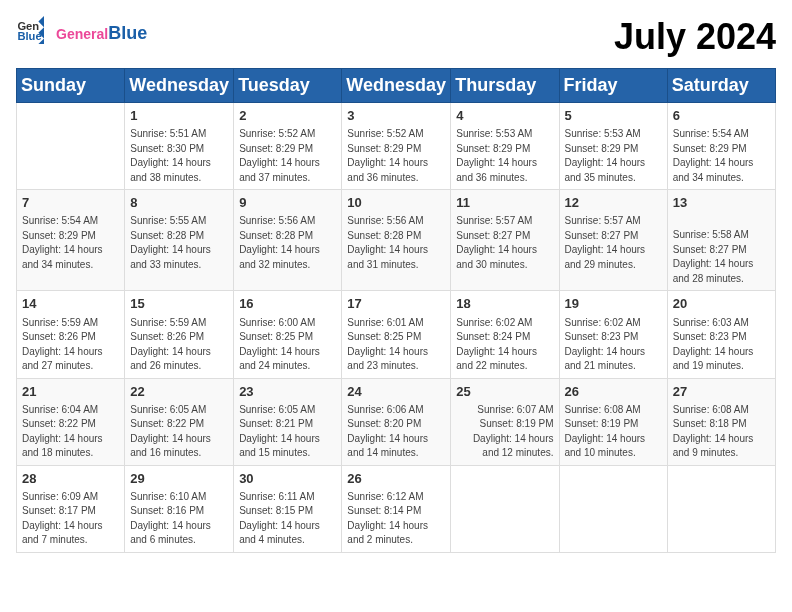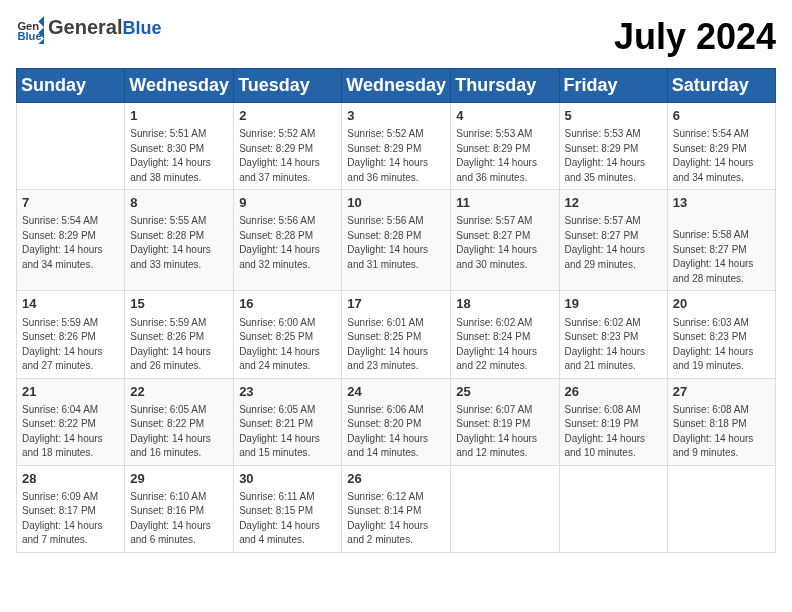--- a/index.html
+++ b/index.html
@@ -11,27 +11,27 @@
       padding: 16px;
     }
     .header-area {
       display: flex;
       justify-content: space-between;
       align-items: flex-start;
       margin-bottom: 10px;
     }
     .logo {
       display: flex;
-      align-items: flex-start;
-      gap: 4px;
+      align-items: flex-end;
+      gap: 12px;
     }
     .logo-text-general {
-      font-size: 20px;
-      font-weight: bold;
-      color: #404040;
+      font-size: 14px;
+      font-weight: bold;
+      color: #ec4899;
     }
     .logo-text-blue {
       font-size: 18px;
       font-weight: bold;
       color: #1a5fa8;
     }
     .logo-icon {
       width: 28px;
       height: 28px;
     }
@@ -297,21 +297,21 @@
         </td>
         <td>
           <div class="day-number">24</div>
           <div class="cell-content" style="white-space: pre-line;">Sunrise: 6:06 AM
 Sunset: 8:20 PM
 Daylight: 14 hours
 and 14 minutes.</div>
         </td>
         <td>
           <div class="day-number">25</div>
-          <div class="cell-content" style="white-space: pre-line;">Sunrise: 6:07 AM
+          <div class="cell-content" style="white-space: pre-line; text-align: right;">Sunrise: 6:07 AM
 Sunset: 8:19 PM
 Daylight: 14 hours
 and 12 minutes.</div>
         </td>
         <td>
           <div class="day-number">26</div>
           <div class="cell-content" style="white-space: pre-line;">Sunrise: 6:08 AM
 Sunset: 8:19 PM
 Daylight: 14 hours
 and 10 minutes.</div>

